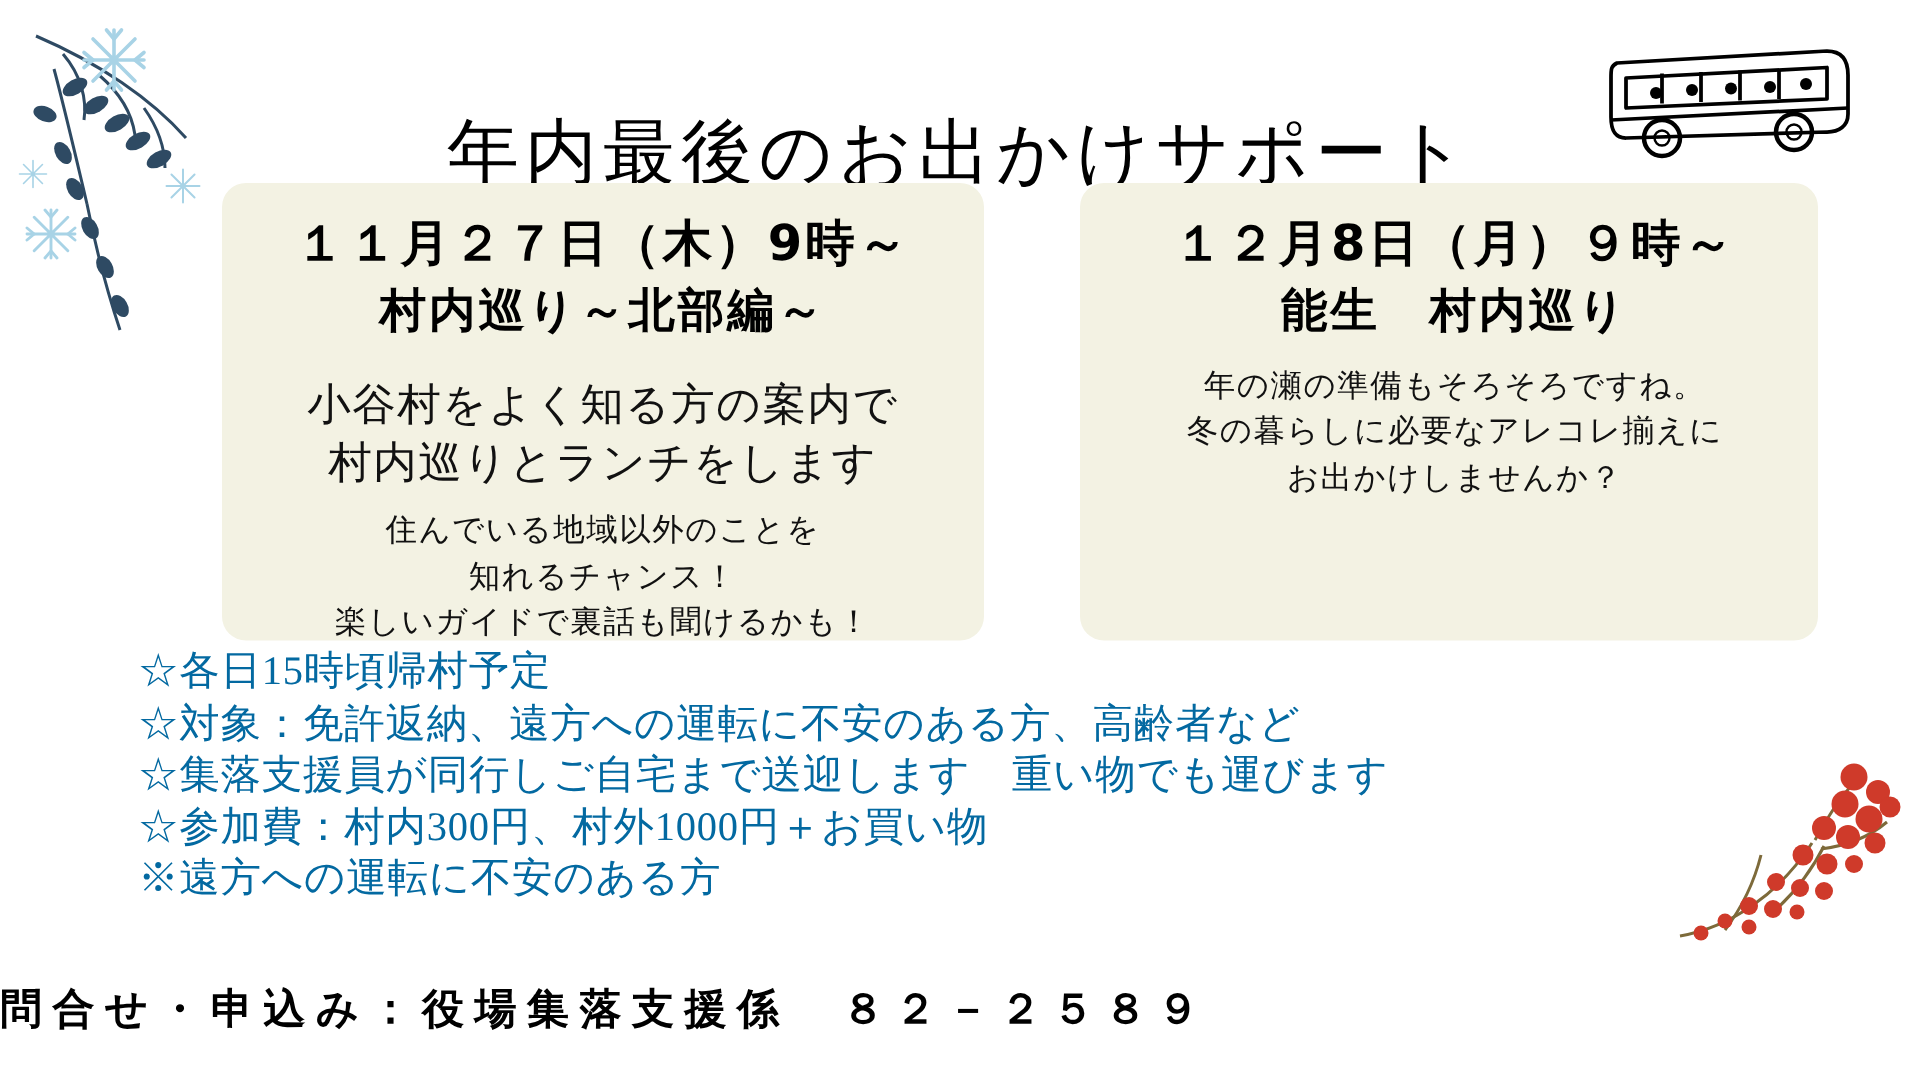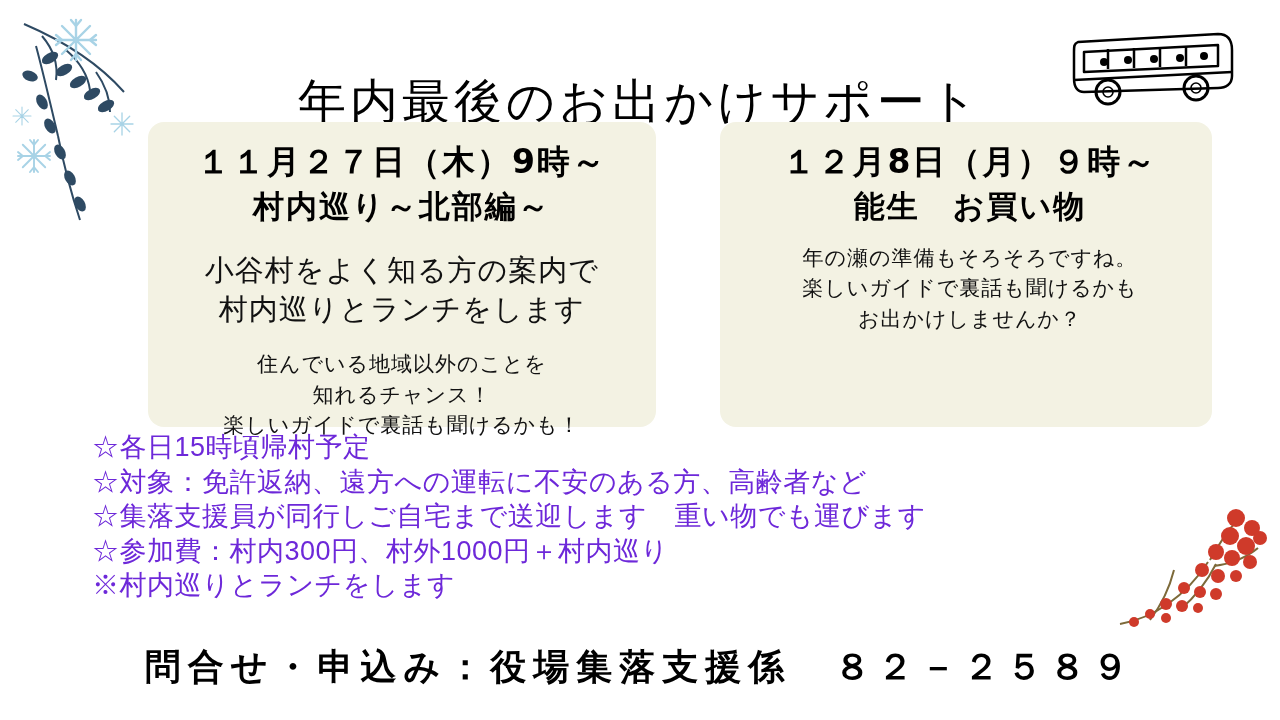--- a/index.html
+++ b/index.html
@@ -99,50 +99,51 @@
   .card-desc {
     font-size: 29px;
     line-height: 1.35;
     margin-top: 12px;
     letter-spacing: 1px;
     color: #111;
   }
   .card-note {
     font-size: 21px;
     line-height: 1.45;
-    margin-top: 20px;
+    margin-top: 10px;
     letter-spacing: 1px;
     color: #111;
   }
   .card.right .card-desc { font-size: 28px; }
   .card.right .card-note { margin-top: 16px; }
 
   
   .bullets {
     position: absolute;
     left: 92px;
     top: 430px;
     width: 1060px;
   }
   .bullet {
     font-size: 27px;
     line-height: 1.28;
     letter-spacing: 0.5px;
-    color: #6d28d9;
+    color: #0369a1;
     white-space: pre;
+    font-family: Liberation Serif, serif;
   }
 
   
   .footer {
     position: absolute;
     left: 0;
     right: 0;
     bottom: 28px;
-    text-align: center;
-    font-size: 36px;
+    text-align: left;
+    font-size: 28px;
     font-weight: bold;
     letter-spacing: 7px;
     color: #000;
     font-family: "DejaVu Sans", sans-serif;
   }
 </style>
 </head>
 <body>
 
 <h1 class="title">年内最後のお出かけサポート</h1>
@@ -222,34 +223,34 @@
     <div class="card-subtitle">村内巡り～北部編～</div>
     <div class="card-desc" style="white-space: pre-line; margin-top: 24px;">小谷村をよく知る方の案内で
 村内巡りとランチをします</div>
     <div class="card-note" style="white-space: pre-line;">住んでいる地域以外のことを
 知れるチャンス！
 楽しいガイドで裏話も聞けるかも！</div>
   </div>
 
   <div class="card right">
     <div class="card-date">１２月8日（月）９時～</div>
-    <div class="card-subtitle">能生　お買い物</div>
+    <div class="card-subtitle">能生　村内巡り</div>
     <div class="card-note" style="white-space: pre-line;">年の瀬の準備もそろそろですね。
-楽しいガイドで裏話も聞けるかも
+冬の暮らしに必要なアレコレ揃えに
 お出かけしませんか？</div>
   </div>
 
 </div>
 
 <div class="bullets">
   <div class="bullet">☆各日15時頃帰村予定</div>
   <div class="bullet">☆対象：免許返納、遠方への運転に不安のある方、高齢者など</div>
   <div class="bullet">☆集落支援員が同行しご自宅まで送迎します　重い物でも運びます</div>
-  <div class="bullet">☆参加費：村内300円、村外1000円＋村内巡り</div>
-  <div class="bullet">※村内巡りとランチをします</div>
+  <div class="bullet">☆参加費：村内300円、村外1000円＋お買い物</div>
+  <div class="bullet">※遠方への運転に不安のある方</div>
 </div>
 
 <div class="deco-berries">
   <svg width="160" height="140" viewBox="0 0 160 140" xmlns="http://www.w3.org/2000/svg">
     <g stroke="#7d6a3a" stroke-width="2" fill="none">
       <path d="M10 124 C44 118, 76 96, 98 62"></path>
       <path d="M40 120 C52 104, 60 86, 64 70"></path>
       <path d="M70 110 C86 96, 98 80, 106 64"></path>
       <path d="M100 60 C108 46, 116 32, 126 22"></path>
       <path d="M104 66 C120 64, 136 58, 148 48"></path>

